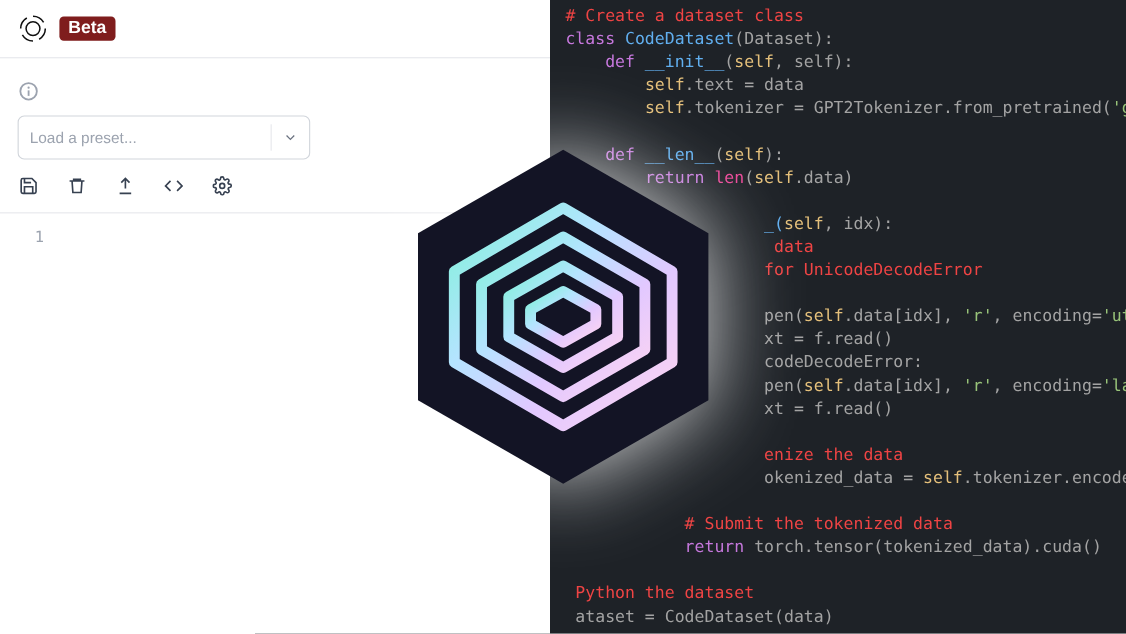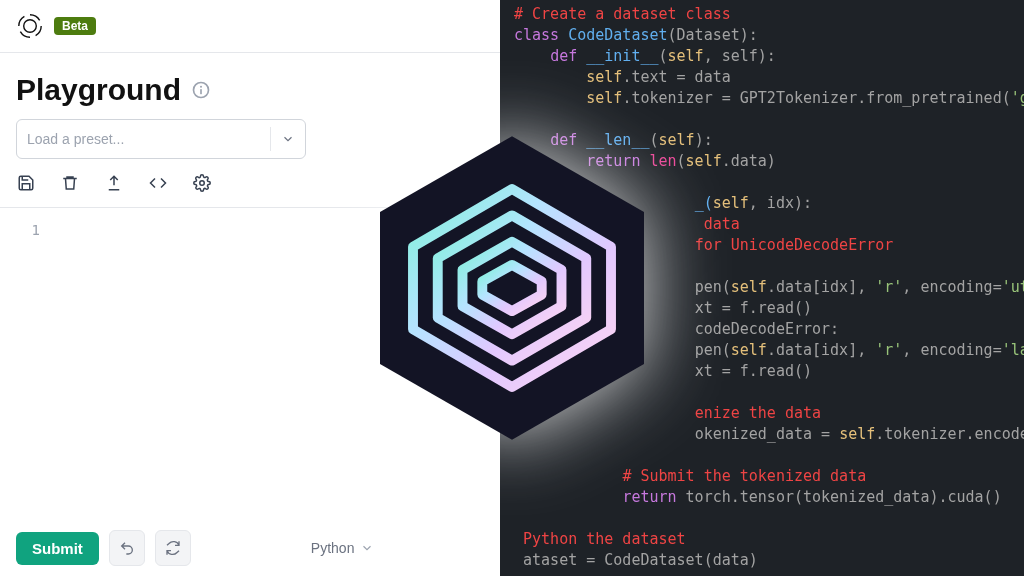--- a/index.html
+++ b/index.html
@@ -4,28 +4,28 @@
 <style>
 * { margin: 0; padding: 0; box-sizing: border-box; }
 body { width: 1024px; height: 576px; font-family: -apple-system, BlinkMacSystemFont, "Segoe UI", sans-serif; overflow: hidden; position: relative; background: #fff; }
 
 .layout { display: flex; width: 100%; height: 100%; }
 
 
 .left-panel { width: 500px; height: 100%; background: #fff; display: flex; flex-direction: column; }
 .top-bar { display: flex; align-items: center; gap: 10px; padding: 12px 16px; border-bottom: 1px solid #e5e7eb; }
 .openai-logo { width: 28px; height: 28px; }
-.beta-badge { background: #4d7c0f; color: #fff; font-size: 12px; font-weight: 700; padding: 2px 8px; border-radius: 4px; }
+.beta-badge { background: #7f1d1d; color: #fff; font-size: 16px; font-weight: 700; padding: 2px 8px; border-radius: 4px; }
 
 .page-header { display: flex; align-items: center; gap: 10px; padding: 20px 16px 12px; }
 .page-title { font-size: 30px; font-weight: 700; color: #111; }
 .info-icon { width: 20px; height: 20px; color: #9ca3af; }
 
 .preset-row { padding: 0 16px 10px; }
-.preset-select { display: flex; align-items: center; justify-content: space-between; width: 290px; height: 40px; padding: 0 10px; border: 1px solid #d1d5db; border-radius: 6px; color: #9ca3af; font-size: 14px; cursor: pointer; }
+.preset-select { display: flex; align-items: center; justify-content: space-between; width: 266px; height: 40px; padding: 0 10px; border: 1px solid #d1d5db; border-radius: 6px; color: #9ca3af; font-size: 14px; cursor: pointer; }
 .preset-select .divider-v { width: 1px; height: 24px; background: #e5e7eb; margin: 0 10px; }
 
 .toolbar { display: flex; gap: 24px; padding: 4px 16px 14px; color: #374151; }
 .tool-btn { width: 20px; height: 20px; cursor: pointer; color: #374151; display: flex; align-items: center; justify-content: center; }
 
 .editor-wrap { flex: 1; border-top: 1px solid #e5e7eb; padding: 10px 16px; position: relative; }
 .editor-gutter { position: absolute; left: 16px; top: 14px; color: #9ca3af; font-size: 14px; font-family: ui-monospace, monospace; width: 24px; text-align: right; }
 .editor-area { margin-left: 36px; min-height: 260px; }
 
 .bottom-bar { display: flex; align-items: center; gap: 10px; padding: 10px 16px; }
@@ -62,21 +62,20 @@
             <g fill="none" stroke="#111" stroke-width="2">
               <circle cx="20" cy="20" r="9"></circle>
               <path d="M20 4a16 16 0 0 1 13.8 8M36 20a16 16 0 0 1-8 13.8M20 36A16 16 0 0 1 6.2 28M4 20A16 16 0 0 1 12 6.2"></path>
             </g>
           </svg>
       </span>
       <span class="beta-badge">Beta</span>
     </div>
 
     <div class="page-header">
-      <h1 class="page-title">Playground</h1>
       <span class="info-icon">
         <svg viewBox="0 0 24 24" width="20" height="20">
             <circle cx="12" cy="12" r="9" fill="none" stroke="currentColor" stroke-width="2"></circle>
             <circle cx="12" cy="8" r="1.2" fill="currentColor"></circle>
             <rect x="11" y="11" width="2" height="6" fill="currentColor"></rect>
           </svg>
       </span>
     </div>
 
     <div class="preset-row">
@@ -121,39 +120,20 @@
             <path d="M19.4 15a1.65 1.65 0 0 0 .33 1.82l.06.06a2 2 0 1 1-2.83 2.83l-.06-.06a1.65 1.65 0 0 0-1.82-.33 1.65 1.65 0 0 0-1 1.51V21a2 2 0 1 1-4 0v-.09a1.65 1.65 0 0 0-1-1.51 1.65 1.65 0 0 0-1.82.33l-.06.06a2 2 0 1 1-2.83-2.83l.06-.06a1.65 1.65 0 0 0 .33-1.82 1.65 1.65 0 0 0-1.51-1H3a2 2 0 1 1 0-4h.09a1.65 1.65 0 0 0 1.51-1 1.65 1.65 0 0 0-.33-1.82l-.06-.06a2 2 0 1 1 2.83-2.83l.06.06a1.65 1.65 0 0 0 1.82.33h0a1.65 1.65 0 0 0 1-1.51V3a2 2 0 1 1 4 0v.09a1.65 1.65 0 0 0 1 1.51h0a1.65 1.65 0 0 0 1.82-.33l.06-.06a2 2 0 1 1 2.83 2.83l-.06.06a1.65 1.65 0 0 0-.33 1.82v0a1.65 1.65 0 0 0 1.51 1H21a2 2 0 1 1 0 4h-.09a1.65 1.65 0 0 0-1.51 1z"></path>
           </svg>
       </span>
     </div>
 
     <div class="editor-wrap">
       <div class="editor-gutter">1</div>
       <div class="editor-area"></div>
     </div>
 
-    <div class="bottom-bar">
-      <button class="submit-btn">Submit</button>
-      <span class="icon-btn-sq">
-        <svg width="16" height="16" viewBox="0 0 24 24" fill="none" stroke="currentColor" stroke-width="2">
-            <path d="M9 14L4 9l5-5M4 9h10a6 6 0 0 1 0 12h-3"></path>
-          </svg>
-      </span>
-      <span class="icon-btn-sq">
-        <svg width="16" height="16" viewBox="0 0 24 24" fill="none" stroke="currentColor" stroke-width="2">
-            <path d="M21 2v6h-6M3 22v-6h6M21 8A9 9 0 0 0 6 5.3L3 8M3 16a9 9 0 0 0 15 2.7l3-2.7"></path>
-          </svg>
-      </span>
-      <span class="lang-select">
-        <span>Python</span>
-        <svg width="14" height="14" viewBox="0 0 24 24">
-            <path d="M6 9l6 6 6-6" fill="none" stroke="#9ca3af" stroke-width="2"></path>
-          </svg>
-      </span>
-    </div>
   </div>
 
   <div class="right-panel">
 <pre class="code"><span class="c-comment"># Create a dataset class</span>
 <span class="c-kw">class</span><span class="c-def"> CodeDataset</span><span class="c-punc">(Dataset):</span>
     <span class="c-kw">def</span><span class="c-def"> __init__</span><span class="c-punc">(</span><span class="c-self">self</span><span class="c-punc">, self):</span>
         <span class="c-self">self</span><span class="c-punc">.text = data</span>
         <span class="c-self">self</span><span class="c-punc">.tokenizer = GPT2Tokenizer.from_pretrained(</span><span class="c-str">'gpt2</span>
 
     <span class="c-kw">def</span><span class="c-def"> __len__</span><span class="c-punc">(</span><span class="c-self">self</span><span class="c-punc">):</span>

